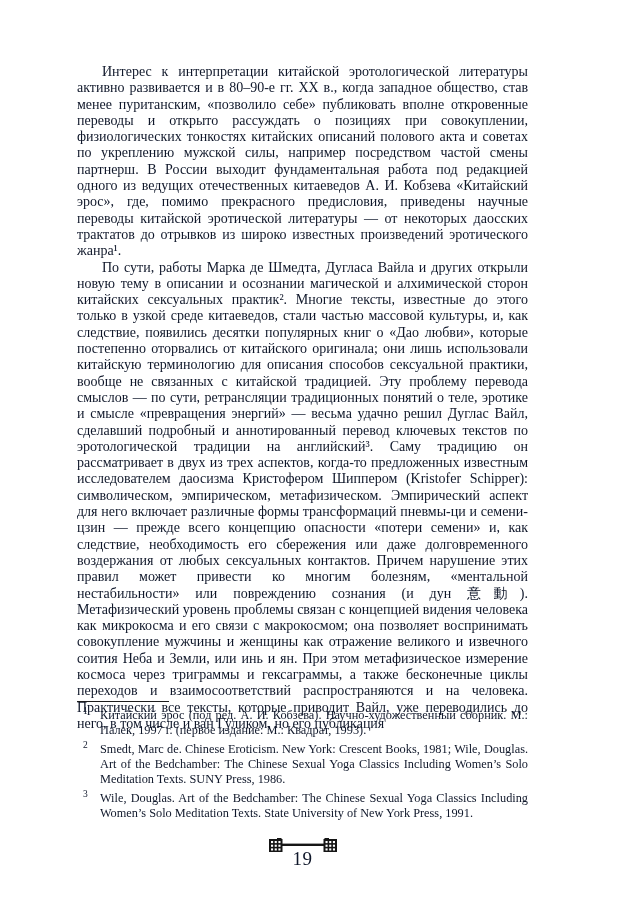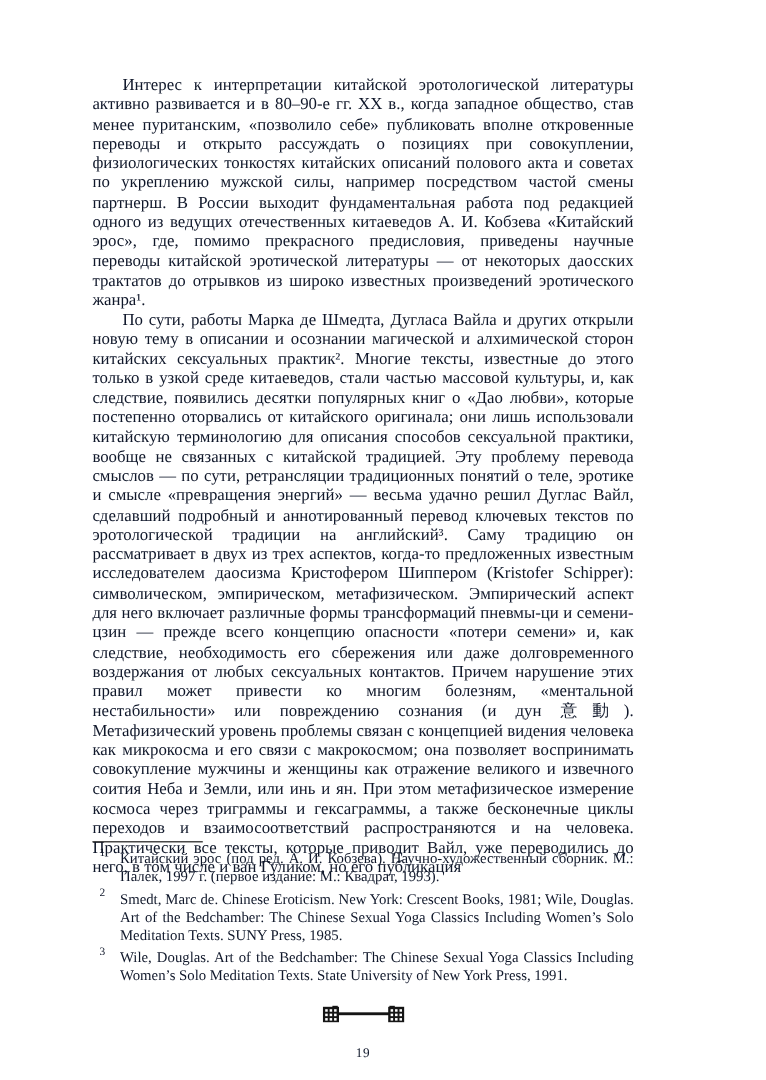--- a/index.html
+++ b/index.html
@@ -60,25 +60,25 @@
   .ornament {
     position: absolute;
     top: 818px;
     left: 77px;
     width: 451px;
     text-align: center;
     line-height: 0;
   }
   .pagenum {
     position: absolute;
-    top: 852px;
+    top: 828px;
     left: 77px;
     width: 451px;
     text-align: center;
-    font-size: 11px;
+    font-size: 19px;
     letter-spacing: 0.5px;
   }
 </style>
 </head>
 <body>
 
 <div class="page">
 
   <div class="body-text">
     <p>Интерес к интерпретации китайской эротологической литературы активно развивается и в 80–90-е гг. XX в., когда западное общество, став менее пуританским, «позволило себе» публиковать вполне откровенные переводы и открыто рассуждать о позициях при совокуплении, физиологических тонкостях китайских описаний полового акта и советах по укреплению мужской силы, например посредством частой смены партнерш. В России выходит фундаментальная работа под редакцией одного из ведущих отечественных китаеведов А. И. Кобзева «Китайский эрос», где, помимо прекрасного предисловия, приведены научные переводы китайской эротической литературы — от некоторых даосских трактатов до отрывков из широко известных произведений эротического жанра¹.</p>
@@ -88,21 +88,21 @@
   <div class="footnotes">
     <div class="fn-rule"></div>
 
     <div class="footnote">
       <sup class="fn-marker">1</sup>
       <span>Китайский эрос (под ред. А. И. Кобзева). Научно-художественный сборник. М.: Палек, 1997 г. (первое издание: М.: Квадрат, 1993).</span>
     </div>
 
     <div class="footnote">
       <sup class="fn-marker">2</sup>
-      <span>Smedt, Marc de. Chinese Eroticism. New York: Crescent Books, 1981; Wile, Douglas. Art of the Bedchamber: The Chinese Sexual Yoga Classics Including Women’s Solo Meditation Texts. SUNY Press, 1985.</span>
+      <span>Smedt, Marc de. Chinese Eroticism. New York: Crescent Books, 1981; Wile, Douglas. Art of the Bedchamber: The Chinese Sexual Yoga Classics Including Women’s Solo Meditation Texts. SUNY Press, 1986.</span>
     </div>
 
     <div class="footnote">
       <sup class="fn-marker">3</sup>
       <span>Wile, Douglas. Art of the Bedchamber: The Chinese Sexual Yoga Classics Including Women’s Solo Meditation Texts. State University of New York Press, 1991.</span>
     </div>
   </div>
 
   <div class="ornament">
     <svg width="68" height="14" viewBox="0 0 68 14" aria-hidden="true">

